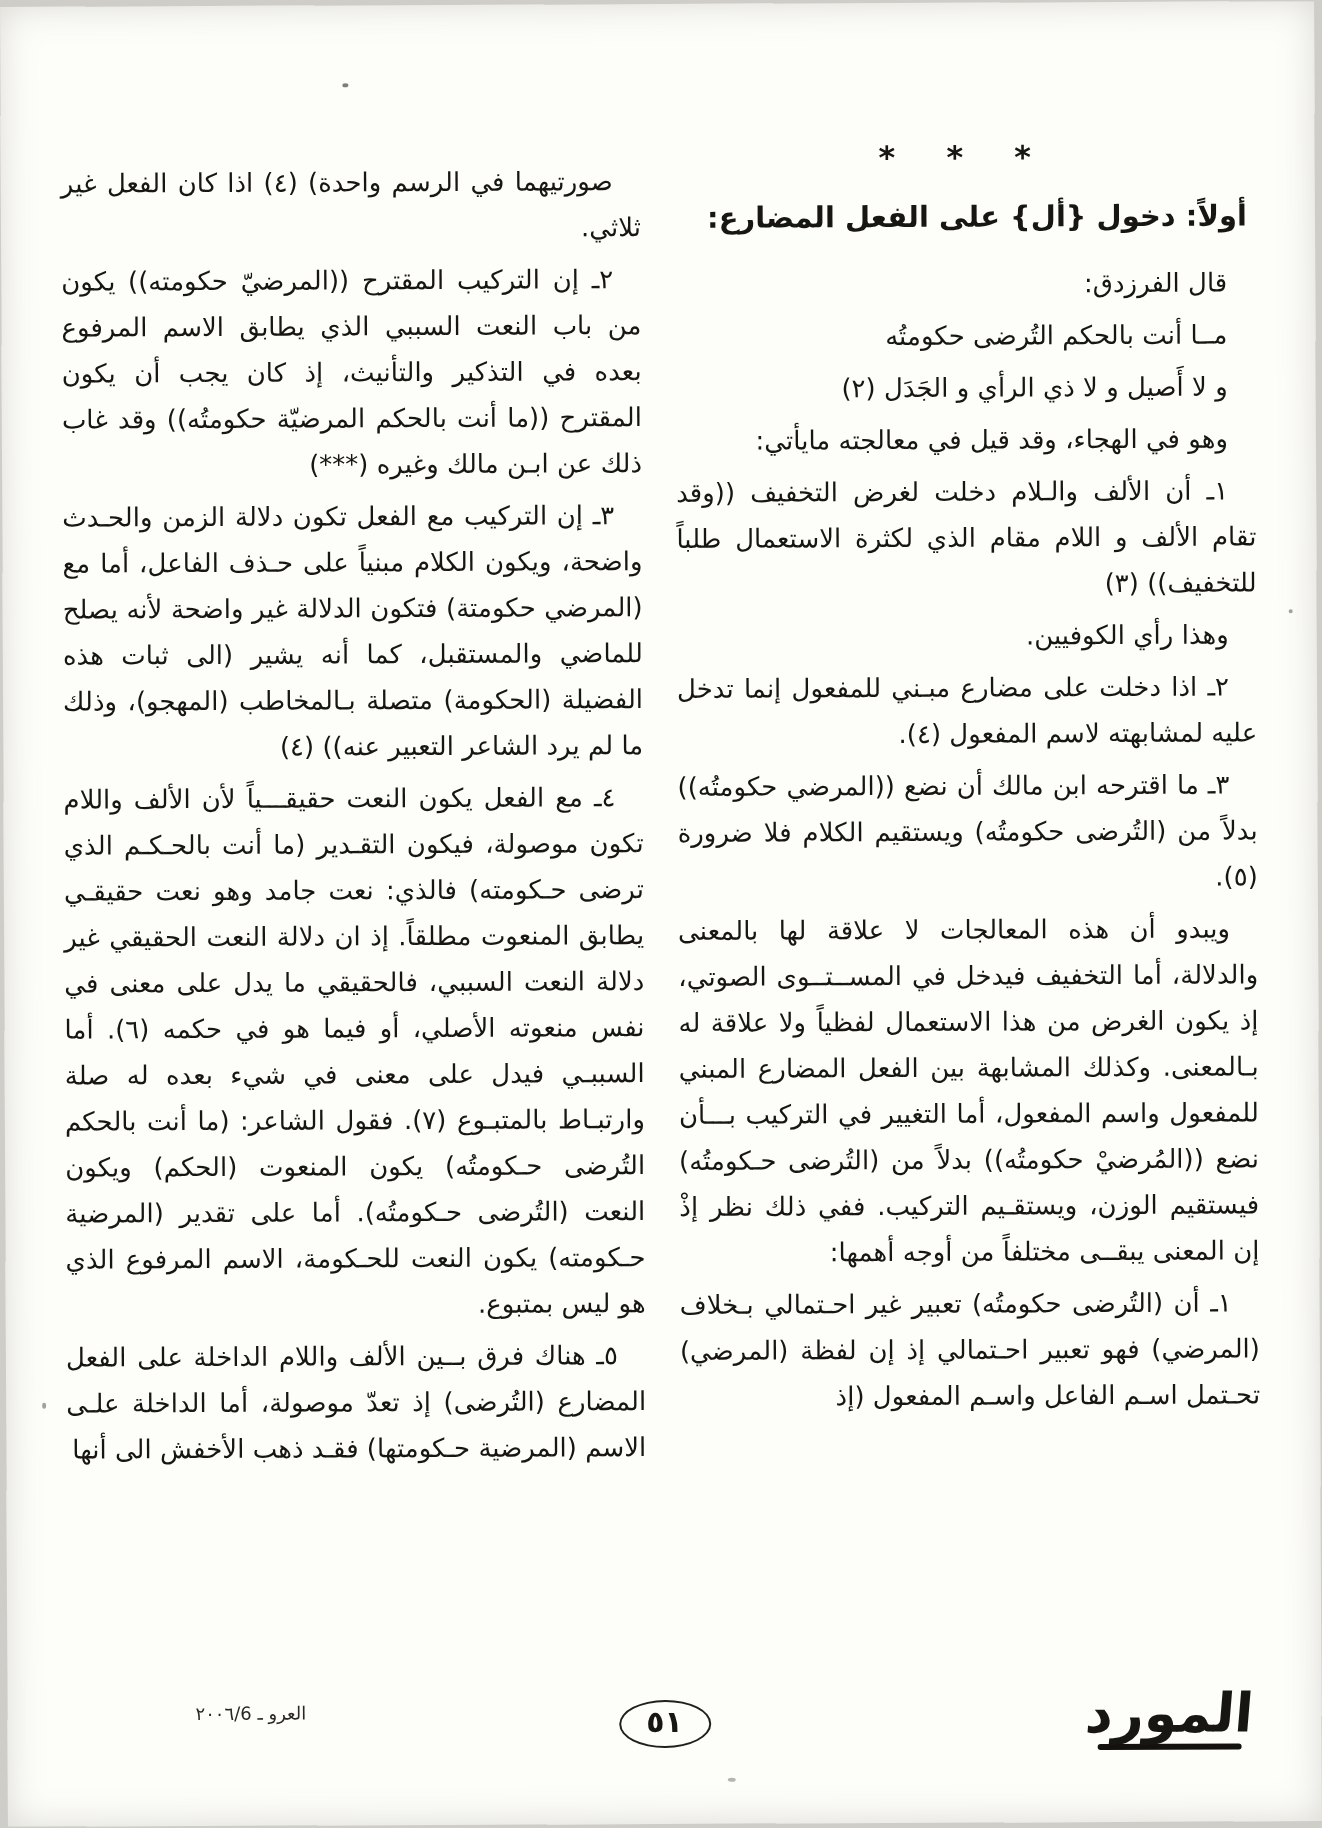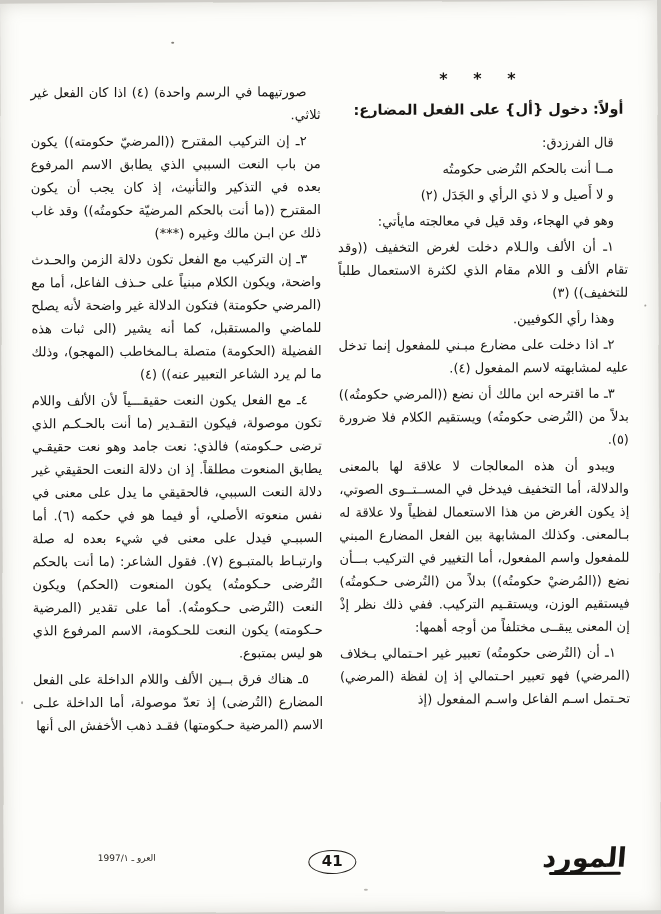--- a/index.html
+++ b/index.html
@@ -150,23 +150,23 @@
       </div>
 
     </div>
 
     <div class="footer">
       <div class="journal-logo">
         <div class="logo-text">المورد</div>
         <div class="logo-underline"></div>
       </div>
       <div class="page-number-wrap">
-        <span class="page-number">41</span>
+        <span class="page-number">٥١</span>
       </div>
-      <div class="issue-info">العرو ـ 1997/١</div>
+      <div class="issue-info">العرو ـ ٢٠٠٦/6</div>
     </div>
 
     <div class="speck s1"></div>
     <div class="speck s2"></div>
     <div class="speck s3"></div>
     <div class="speck s4"></div>
 
   </div>
 </div>
 

